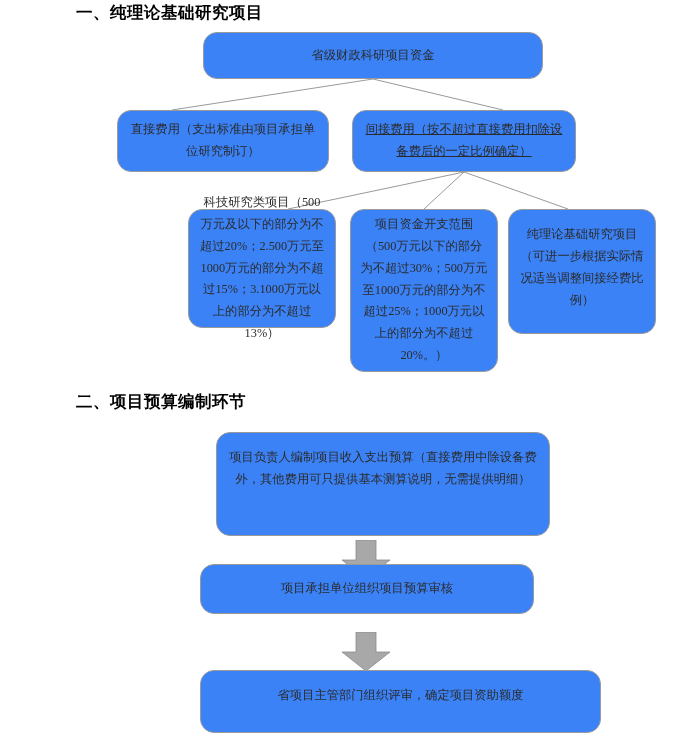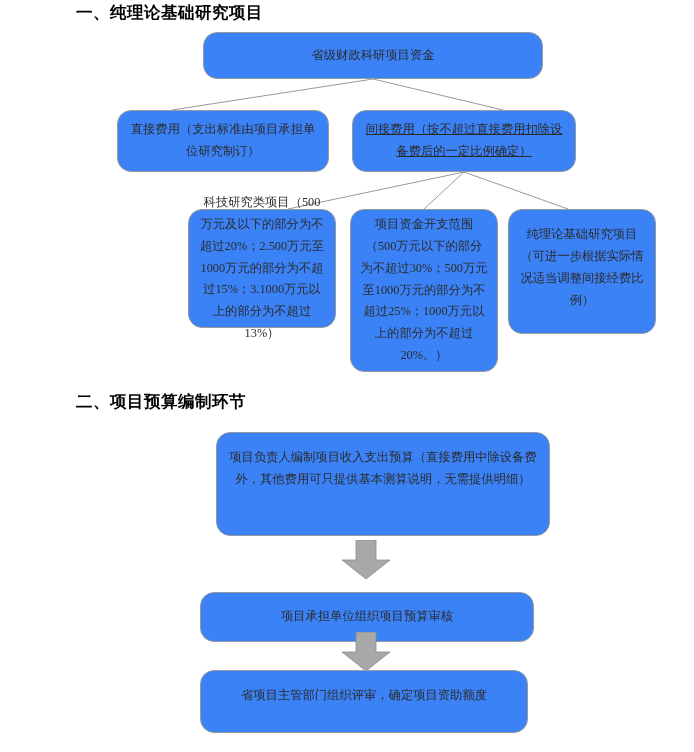--- a/index.html
+++ b/index.html
@@ -76,22 +76,22 @@
   
   #node-root      { left: 203px; top: 32px;  width: 340px; height: 47px; }
   #node-direct    { left: 117px; top: 110px; width: 212px; height: 62px; }
   #node-indirect  { left: 352px; top: 110px; width: 224px; height: 62px; text-decoration: underline; }
   #node-tech      { left: 188px; top: 209px; width: 148px; height: 119px; }
   #node-intensive { left: 350px; top: 209px; width: 148px; height: 163px; }
   #node-theory    { left: 508px; top: 209px; width: 148px; height: 125px; }
 
   
   #node-step1 { left: 200px; top: 432px; width: 334px; height: 104px; margin-left: 16px; }
-  #node-step2 { left: 200px; top: 564px; width: 334px; height: 50px; margin-top: 28px; }
-  #node-step3 { left: 200px; top: 670px; width: 328px; height: 63px; }
+  #node-step2 { left: 200px; top: 564px; width: 334px; height: 50px; }
+  #node-step3 { left: 200px; top: 670px; width: 401px; height: 63px; }
 
   
   svg.connectors {
     position: absolute;
     left: 0; top: 0;
     width: 694px;
     height: 752px;
     pointer-events: none;
   }
   svg.connectors line { stroke: #8d8d8d; stroke-width: 0.9; }

